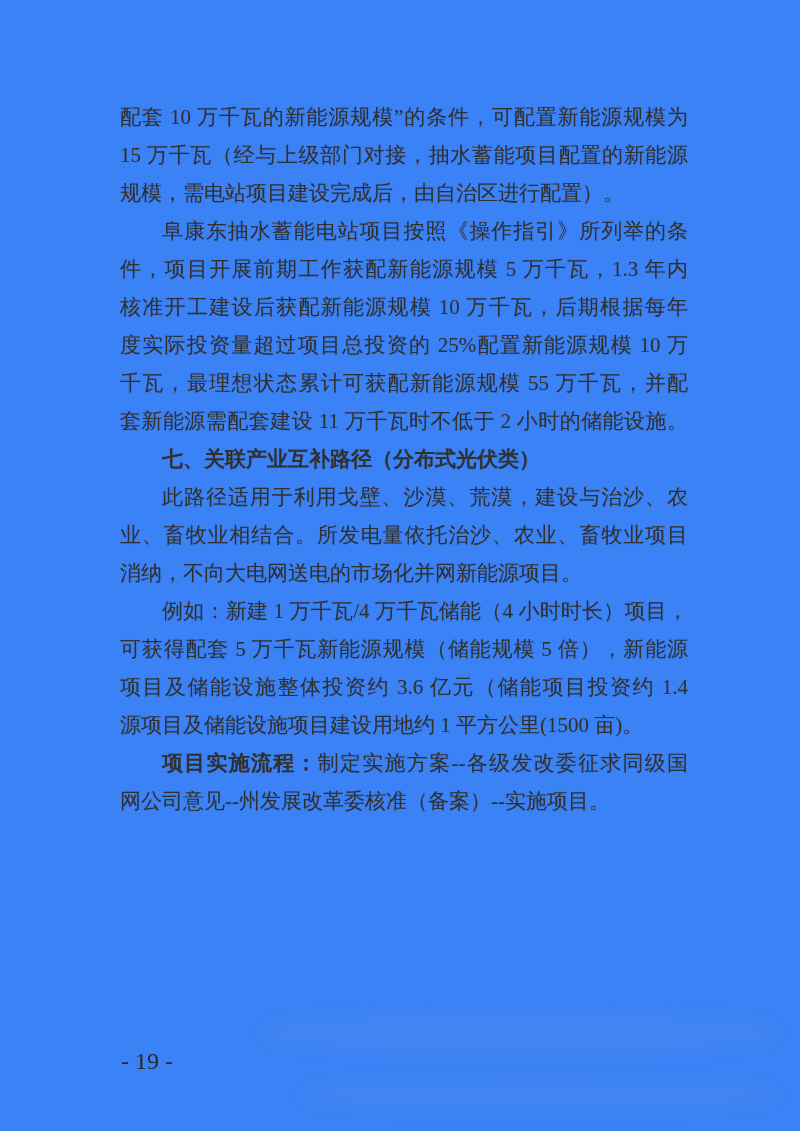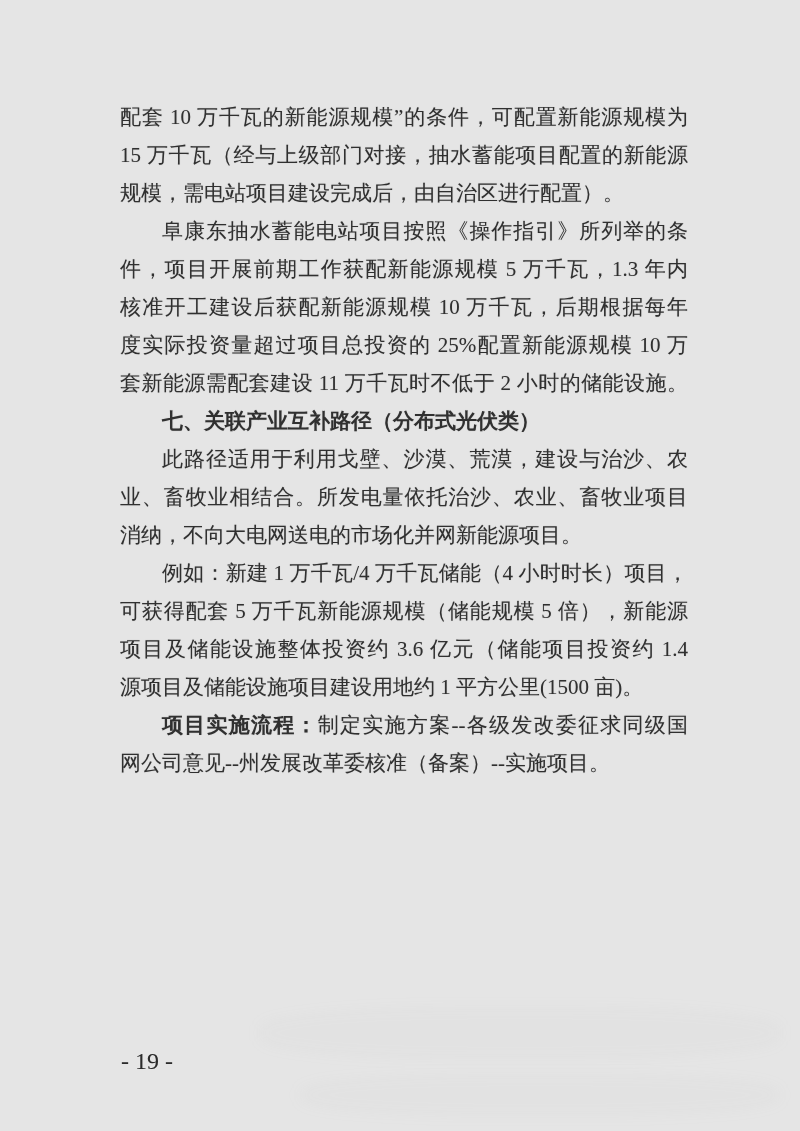--- a/index.html
+++ b/index.html
@@ -4,21 +4,21 @@
 <style>
   html, body {
     margin: 0;
     padding: 0;
     background: #ffffff;
   }
   .page {
     position: relative;
     width: 800px;
     height: 1131px;
-    background: #e5e5e5;
+    background: #3b82f6;
     overflow: hidden;
     font-family: "Liberation Serif", "DejaVu Serif", serif;
     color: #303030;
   }
   .text-block {
     position: absolute;
     left: 120px;
     top: 98px;
     width: 568px;
   }
@@ -66,20 +66,21 @@
 <div class="page">
 
   <div class="text-block">
     <div class="line fill">配套 10 万千瓦的新能源规模”的条件，可配置新能源规模为</div>
     <div class="line fill">15 万千瓦（经与上级部门对接，抽水蓄能项目配置的新能源</div>
     <div class="line">规模，需电站项目建设完成后，由自治区进行配置）。</div>
     <div class="line fill indent">阜康东抽水蓄能电站项目按照《操作指引》所列举的条</div>
     <div class="line fill">件，项目开展前期工作获配新能源规模 5 万千瓦，1.3 年内</div>
     <div class="line fill">核准开工建设后获配新能源规模 10 万千瓦，后期根据每年</div>
     <div class="line fill">度实际投资量超过项目总投资的 25%配置新能源规模 10 万</div>
+    <div class="line fill">千瓦，最理想状态累计可获配新能源规模 55 万千瓦，并配</div>
     <div class="line fill">套新能源需配套建设 11 万千瓦时不低于 2 小时的储能设施。</div>
     <div class="line indent bold">七、关联产业互补路径（分布式光伏类）</div>
     <div class="line fill indent">此路径适用于利用戈壁、沙漠、荒漠，建设与治沙、农</div>
     <div class="line fill">业、畜牧业相结合。所发电量依托治沙、农业、畜牧业项目</div>
     <div class="line">消纳，不向大电网送电的市场化并网新能源项目。</div>
     <div class="line fill indent">例如：新建 1 万千瓦/4 万千瓦储能（4 小时时长）项目，</div>
     <div class="line fill">可获得配套 5 万千瓦新能源规模（储能规模 5 倍），新能源</div>
     <div class="line fill">项目及储能设施整体投资约 3.6 亿元（储能项目投资约 1.4</div>
     <div class="line">源项目及储能设施项目建设用地约 1 平方公里(1500 亩)。</div>
     <div class="line fill indent"><span class="bold">项目实施流程：</span><span>制定实施方案--各级发改委征求同级国</span></div>

